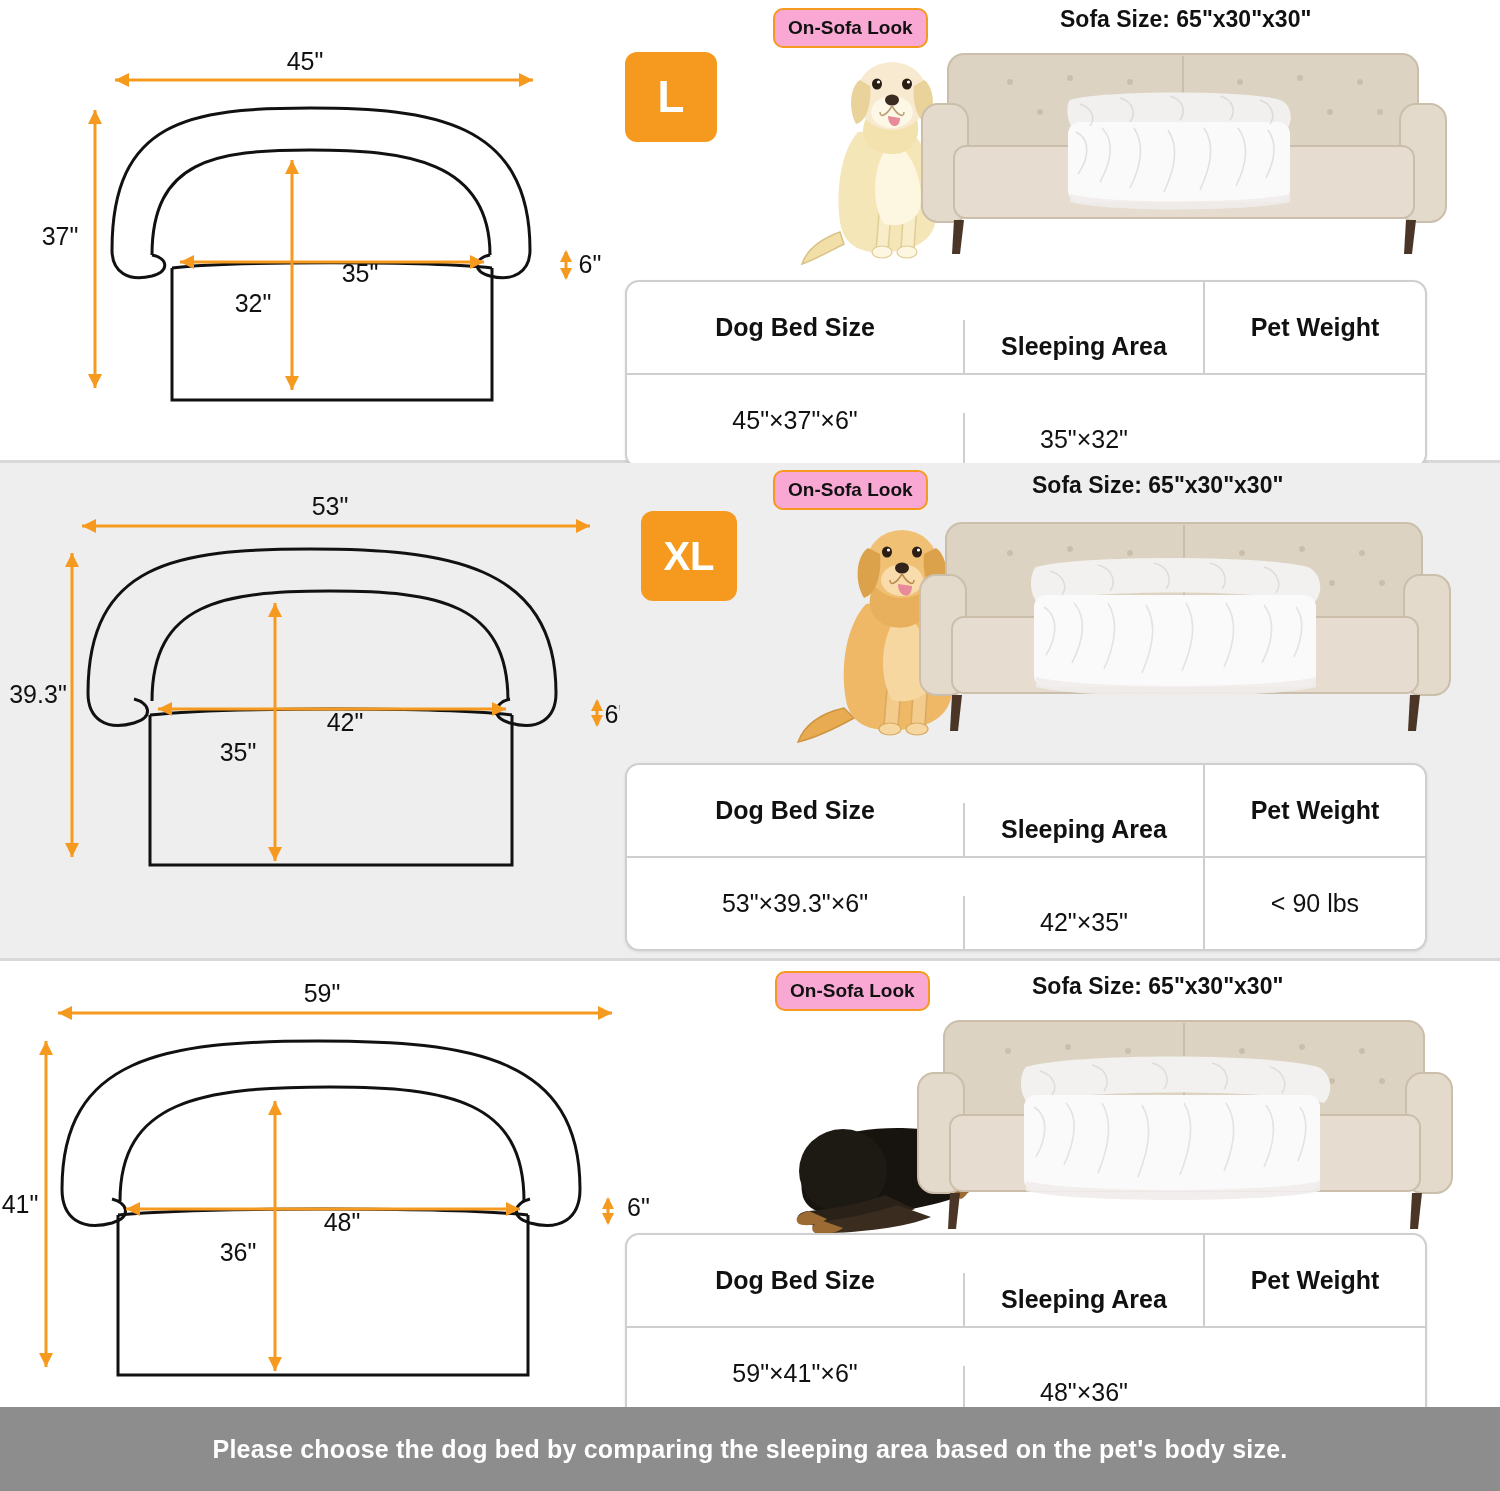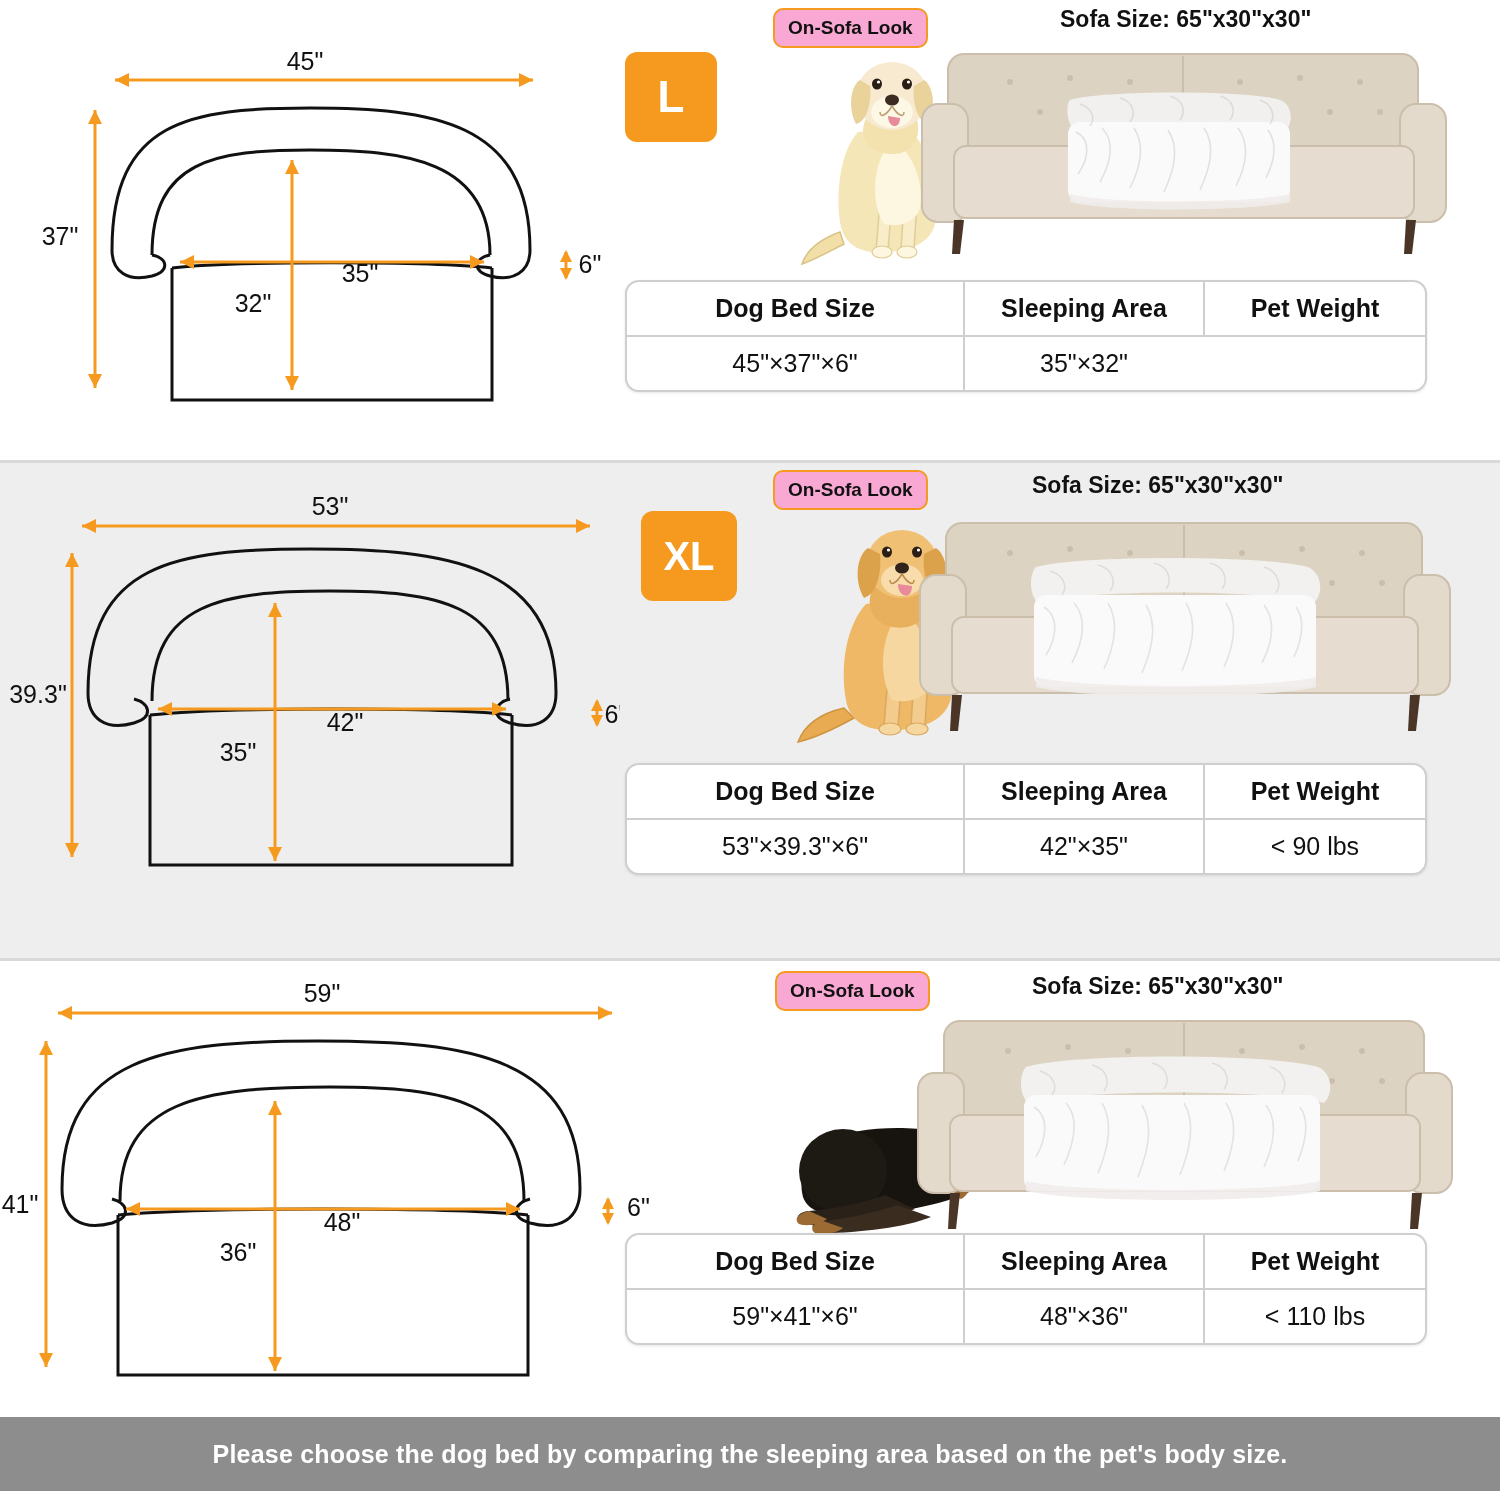--- a/index.html
+++ b/index.html
@@ -72,28 +72,28 @@
   .spec-table .trow + .trow { border-top:2px solid #cfcfcf; }
   .spec-table .cell {
     display:flex; align-items:center; justify-content:center;
     text-align:center;
     padding:12px 4px;
     font-size:25px;
     color:#111;
   }
   .spec-table .cell + .cell { border-left:2px solid #cfcfcf; }
   .spec-table .c0 { width:336px; }
-  .spec-table .c1 { width:240px; }
+  .spec-table .c1 { width:240px;margin-top:38px; }
   .spec-table .c2 { width:222px; }
   .spec-table .head .cell { font-weight:bold; }
 
   
   .footer {
     position:absolute; left:0; bottom:0;
-    width:1500px; height:74px;
+    width:1500px; height:84px;
     background:#8d8d8d;
     color:#ffffff;
     display:flex; align-items:center; justify-content:center;
     font-size:25px; font-weight:bold;
     letter-spacing:0.2px;
   }
 
   .dogwrap { position:absolute; }
 </style>
 </head>
@@ -533,21 +533,20 @@
 
       <div class="spec-table" style="left:5px; top:272px;">
         <div class="trow head">
           <div class="cell c0">Dog Bed Size</div>
           <div class="cell c1">Sleeping Area</div>
           <div class="cell c2">Pet Weight</div>
         </div>
         <div class="trow">
           <div class="cell c0">59"×41"×6"</div>
           <div class="cell c1">48"×36"</div>
-          <div class="cell c2">&lt; 110 lbs</div>
         </div>
       </div>
 
     </div>
   </div>
 
   <div class="footer">
     <span>Please choose the dog bed by comparing the sleeping area based on the pet's body size.</span>
   </div>
 

